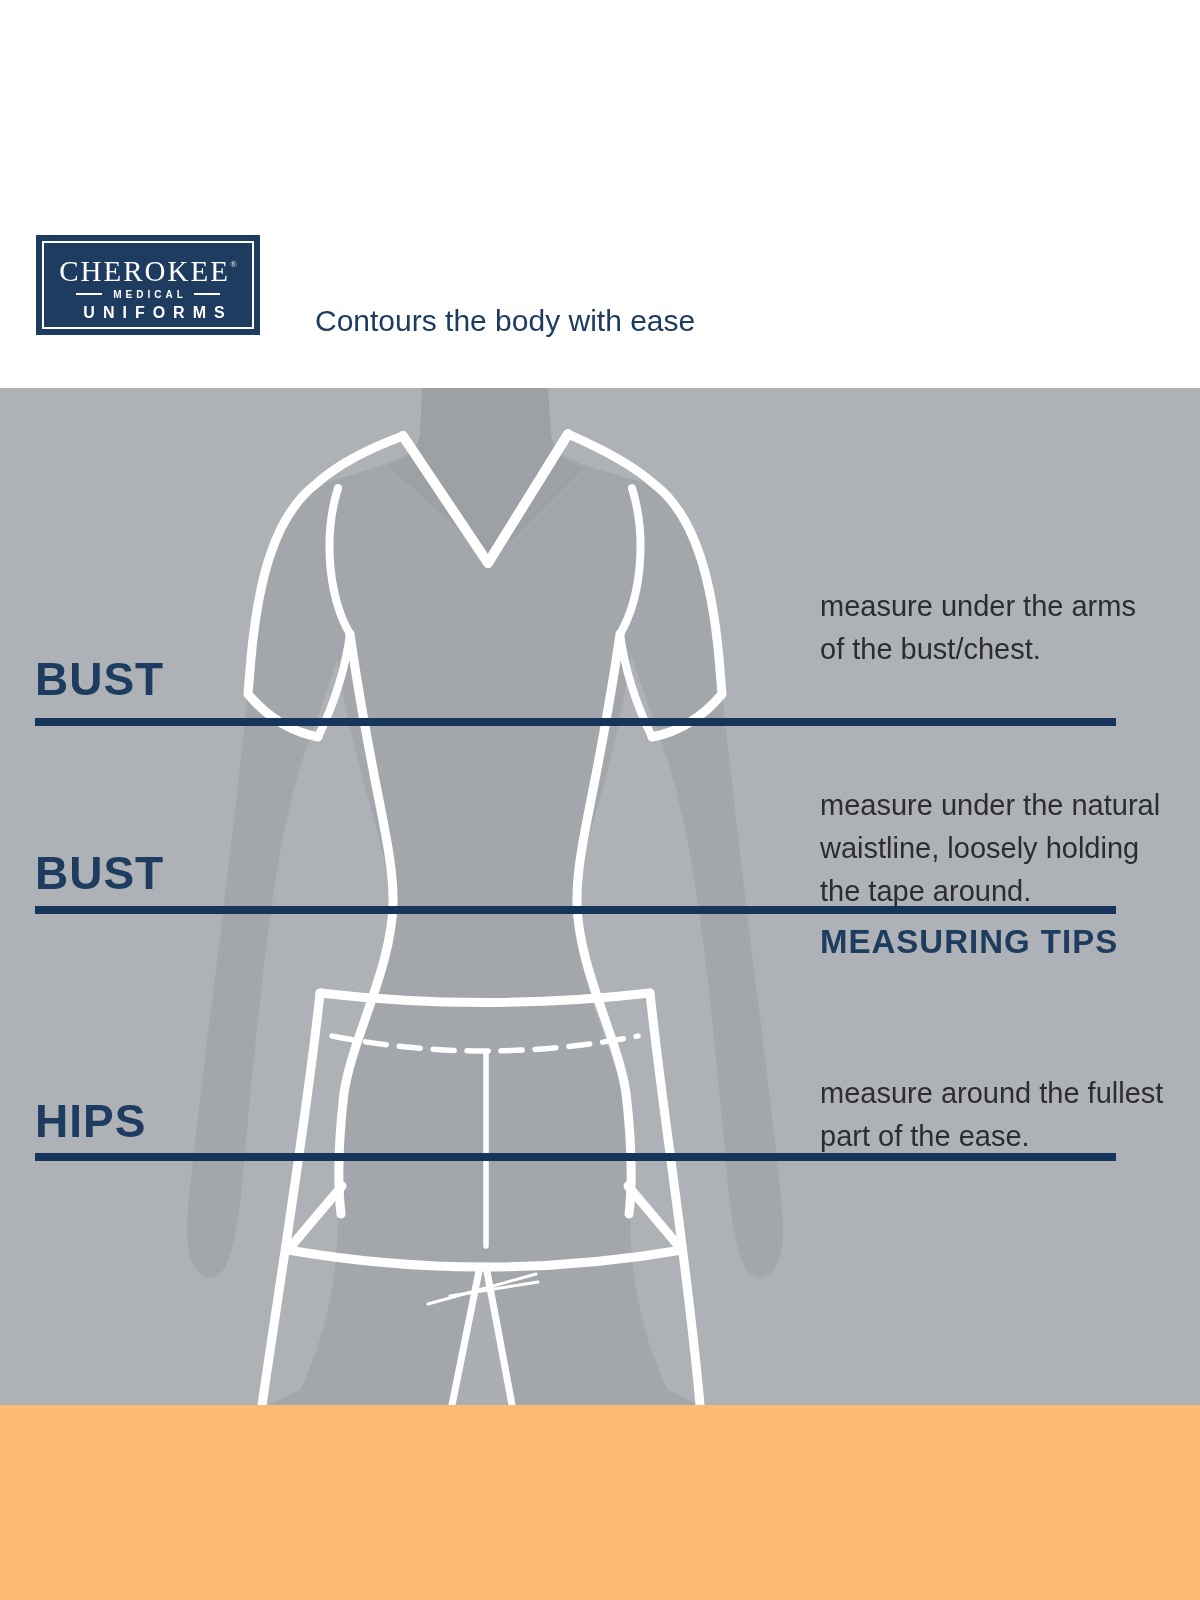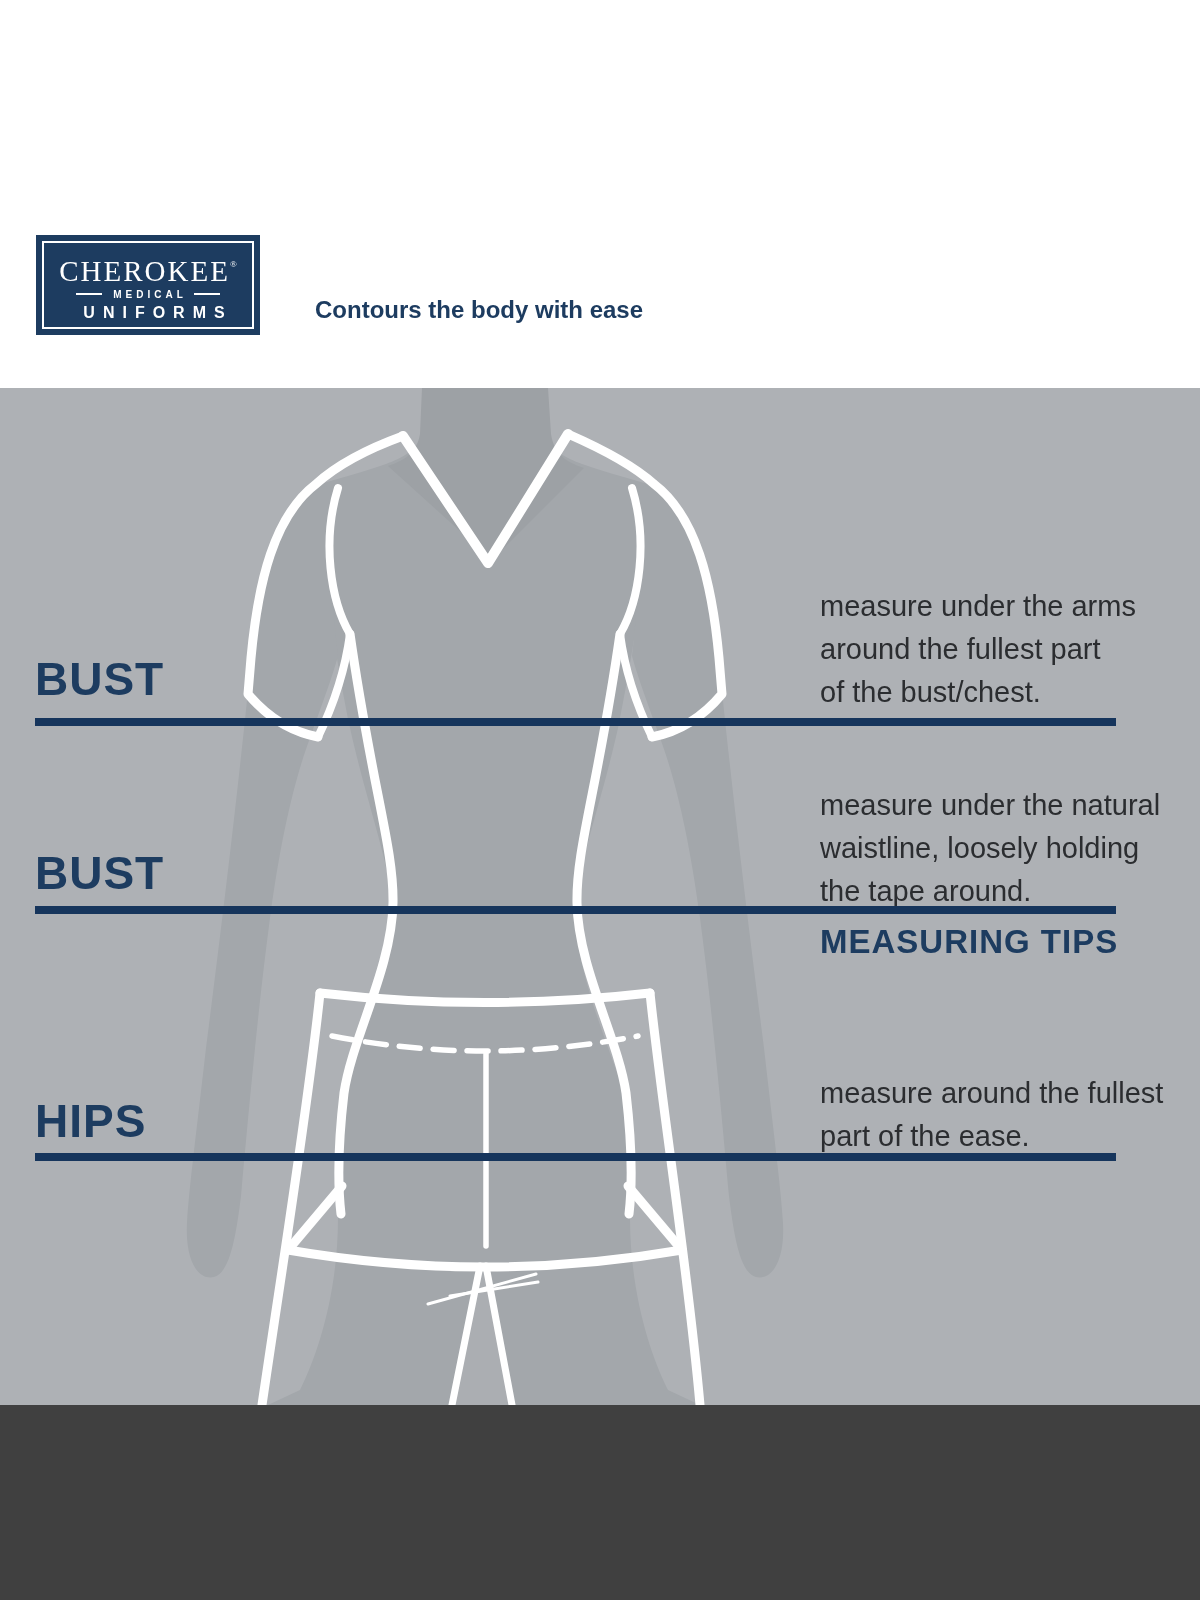--- a/index.html
+++ b/index.html
@@ -6,35 +6,35 @@
     --navy:#1d3c60;
     --line-navy:#16355c;
     --panel-bg:#aeb1b5;
     --body-fill:#a3a7ab;
     --neck-fill:#9da1a5;
     --outline:#ffffff;
     --tip-text:#2b2d30;
   }
   *{margin:0;padding:0;box-sizing:border-box;}
   body{font-family:"Liberation Sans",sans-serif;background:#fff;}
-  .page{position:relative;width:1200px;height:1600px;background:#404040;overflow:hidden;}
+  .page{position:relative;width:1200px;height:1600px;background:#fdba74;overflow:hidden;}
 
   
   .header{position:absolute;left:0;top:0;width:1200px;height:388px;background:#fff;}
   .logo{position:absolute;left:36px;top:235px;width:224px;height:100px;background:var(--navy);}
   .logo-inner{position:absolute;inset:6px;border:2px solid #fff;display:flex;flex-direction:column;align-items:center;justify-content:center;}
   .logo-name{color:#fff;font-family:"Liberation Serif",serif;font-size:29px;letter-spacing:2px;line-height:30px;white-space:nowrap;}
   .logo-name .reg{font-size:9px;vertical-align:14px;letter-spacing:0;}
   .logo-medical{display:flex;align-items:center;gap:7px;margin-top:3px;}
   .logo-medical .dash{width:26px;height:2px;background:#fff;}
   .logo-medical .med-txt{color:#fff;font-size:10px;letter-spacing:4px;font-weight:bold;padding-left:4px;}
   .logo-uniforms{color:#fff;font-size:16px;letter-spacing:8px;font-weight:bold;margin-top:4px;padding-left:8px;margin-left:12px;}
 
   .page-title{position:absolute;left:315px;top:238px;color:var(--navy);font-size:46px;font-weight:800;letter-spacing:-0.5px;white-space:nowrap;}
-  .page-subtitle{position:absolute;left:315px;top:296px;color:var(--navy);font-size:24px;font-weight:700;white-space:nowrap;}
+  .page-subtitle{position:absolute;left:315px;top:304px;color:var(--navy);font-size:30px;font-weight:400;white-space:nowrap;}
 
   
   .panel{position:absolute;left:0;top:388px;width:1200px;height:1017px;background:var(--panel-bg);}
   .figure-svg{position:absolute;left:0;top:0;width:1200px;height:1017px;display:block;}
 
   .tips-heading{position:absolute;left:820px;top:535px;color:var(--navy);font-size:33px;font-weight:bold;letter-spacing:1px;white-space:nowrap;}
   .tip-block{position:absolute;left:820px;color:var(--tip-text);font-size:29px;line-height:43px;white-space:nowrap;}
   .tip-1{top:197px;}  
   .tip-2{top:390px;margin-top:6px;}  
   .tip-3{top:684px;}  
@@ -144,21 +144,20 @@
         <path stroke-width="7" d="M 486,878 L 512,1017"></path>
         <path stroke-width="3" d="M 428,916 L 536,886"></path>
         <path stroke-width="3" d="M 450,908 L 538,894"></path>
       </g>
     </svg>
 
     <div class="tips-heading">MEASURING TIPS</div>
 
     <div class="tip-block tip-1">
       <div>measure under the arms</div>
-      <div>around the fullest part</div>
       <div>of the bust/chest.</div>
     </div>
     <div class="tip-block tip-2">
       <div>measure under the natural</div>
       <div>waistline, loosely holding</div>
       <div>the tape around.</div>
     </div>
     <div class="tip-block tip-3">
       <div>measure around the fullest</div>
       <div>part of the ease.</div>

